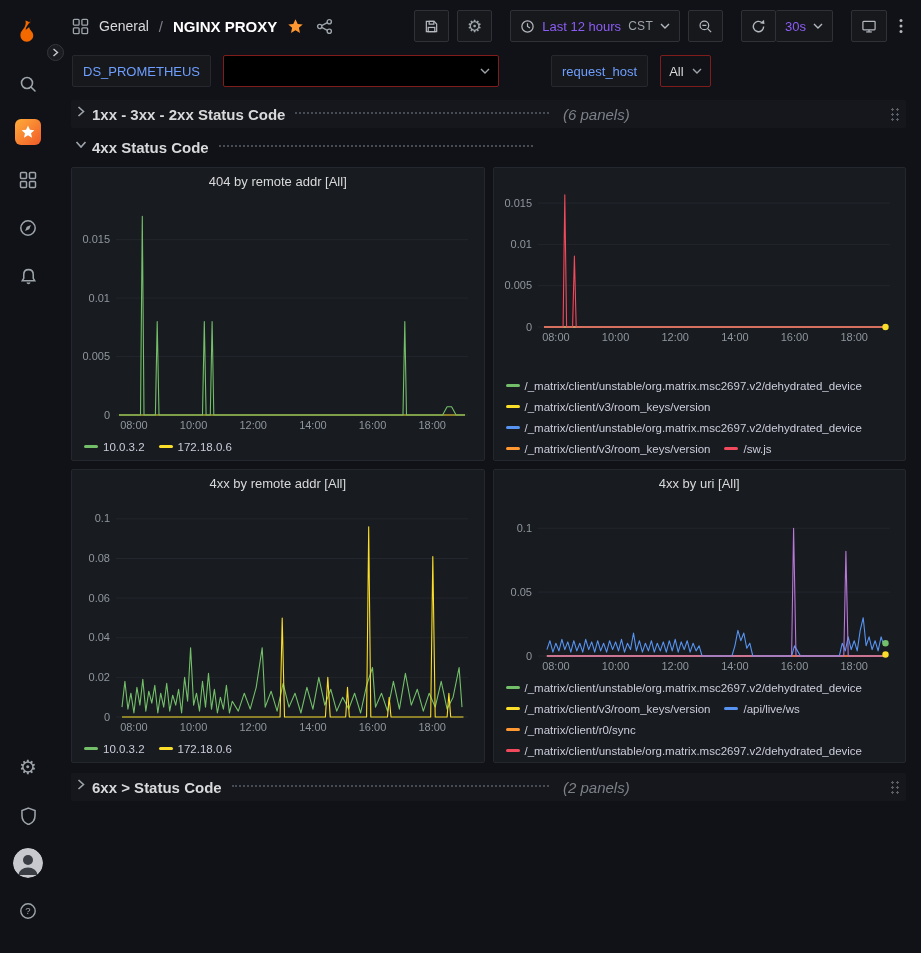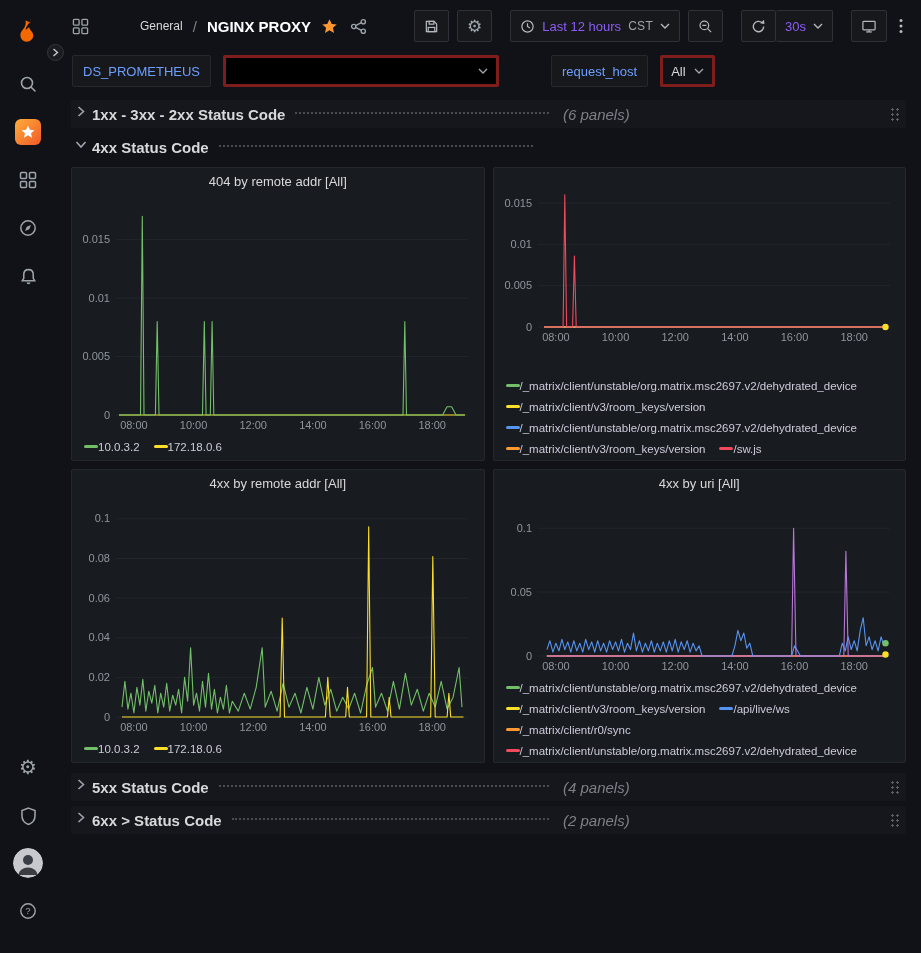--- a/index.html
+++ b/index.html
@@ -39,21 +39,21 @@
     z-index: 10; cursor: pointer;
   }
 
   .main { margin-left: 56px; }
 
   
   .topbar {
     height: 52px; display: flex; align-items: center;
     padding: 0 14px; gap: 8px;
   }
-  .crumb-section { color: #D8D9DA; font-size: 12px; cursor: pointer; margin-left: 41px; }
+  .crumb-section { color: #D8D9DA; font-size: 14px; cursor: pointer; }
   .crumb-sep { color: #7B8087; font-size: 15px; margin: 0 2px; }
   .crumb-title { color: #FFFFFF; font-size: 15px; font-weight: 600; cursor: pointer; }
   .tb-icon { color: #9DA5AB; display: flex; align-items: center; cursor: pointer; padding: 2px; }
   .tb-right { margin-left: auto; display: flex; align-items: center; gap: 8px; }
   .btn {
     height: 32px; display: inline-flex; align-items: center; gap: 7px;
     padding: 0 9px; background: #17181C; border: 1px solid #2F3136;
     border-radius: 2px; color: #B4B8BF; cursor: pointer; white-space: nowrap;
   }
   .btn .lbl { color: #8b5cf6; font-size: 13px; }
@@ -68,21 +68,21 @@
   .subbar {
     display: flex; align-items: center; padding: 3px 16px 6px; gap: 12px;
   }
   .var-chip {
     height: 32px; display: inline-flex; align-items: center; padding: 0 10px;
     background: #17181C; border: 1px solid #26282E; border-radius: 2px;
     color: #6E9FFF; font-size: 13px; font-weight: 500; cursor: pointer; white-space: nowrap;
   }
   .var-value {
     height: 32px; display: inline-flex; align-items: center; justify-content: space-between;
-    background: #111217; border: 3px solid #7f1d1d; border-radius: 2px;
+    background: #111217; border: 1px solid #7f1d1d; border-radius: 2px;
     padding: 0 8px; cursor: pointer; color: #D8D9DA;
   }
   .var-value.redacted { background: #000; width: 276px; }
   .var-value .chev { color: #9DA5AB; margin-left: 8px; }
   .gap24 { width: 28px; }
 
   
   .dash { padding: 2px 15px 0; }
   .row-head {
     display: flex; align-items: center; height: 28px; margin: 5px 0;
@@ -114,21 +114,21 @@
     font-size: 13px; font-weight: 500; color: #D8D9DA; cursor: pointer;
   }
   .chart { flex: 1 1 auto; min-height: 0; margin: 2px 6px 0; }
   .legend {
     flex: 0 0 auto; overflow: hidden; padding: 3px 8px 2px 12px;
     font-size: 11.5px; color: #CCCCDC;
   }
   .legend-s { height: 27px; }
   .legend-l { height: 88px; }
   .legend-row { display: flex; gap: 14px; height: 21px; align-items: center; white-space: nowrap; overflow: hidden; }
-  .legend-item { display: inline-flex; align-items: center; cursor: pointer; }
+  .legend-item { display: inline-flex; align-items: center; gap: 5px; cursor: pointer; }
   .swatch { width: 14px; height: 3px; border-radius: 2px; display: inline-block; flex: 0 0 14px; }
 </style>
 </head>
 <body>
 
 <div class="sidebar">
   <div class="side-icon logo">
     <svg viewBox="0 0 24 24" width="28" height="28">
       <path fill="#F46800" d="M13.8 1.5c.6 2.8-.6 4.4-1.9 6-1 1.3-2 2.7-1.8 4.6.8-1.1 1.9-1.7 3-2.4.4 2.8 3.4 3.9 3.4 7 0 2.9-2.4 5.3-5.5 5.3-3.4 0-5.5-2.6-5.5-5.5 0-3.6 2.7-5 3.9-7.8.7-1.6.8-3.2.4-4.9 1.7.3 3.1 1.3 4 2.7z"></path>
     </svg>
@@ -521,41 +521,28 @@
             <div class="legend-row">
               <span class="legend-item">
                 <span class="swatch" style="background: rgb(242, 73, 92);"></span>
                 <span>/_matrix/client/unstable/org.matrix.msc2697.v2/dehydrated_device</span>
               </span>
             </div>
           </div>
       </div>
     </div>
 
+
     <div class="row-head collapsed">
       <div class="row-left">
         <span class="chev-r">
             <svg width="8" height="11" viewBox="0 0 8 11">
               <polyline points="1.5,1 6.5,5.5 1.5,10" fill="none" stroke="currentColor" stroke-width="1.6"></polyline>
             </svg>
           </span>
-        <span class="row-title">5xx Status Code</span>
-        <span class="dots"></span>
-      </div>
-      <span class="panel-count">(4 panels)</span>
-      <span class="drag"></span>
-    </div>
-
-    <div class="row-head collapsed">
-      <div class="row-left">
-        <span class="chev-r">
-            <svg width="8" height="11" viewBox="0 0 8 11">
-              <polyline points="1.5,1 6.5,5.5 1.5,10" fill="none" stroke="currentColor" stroke-width="1.6"></polyline>
-            </svg>
-          </span>
         <span class="row-title">6xx &gt; Status Code</span>
         <span class="dots"></span>
       </div>
       <span class="panel-count">(2 panels)</span>
       <span class="drag"></span>
     </div>
 
   </div>
 </div>
 

